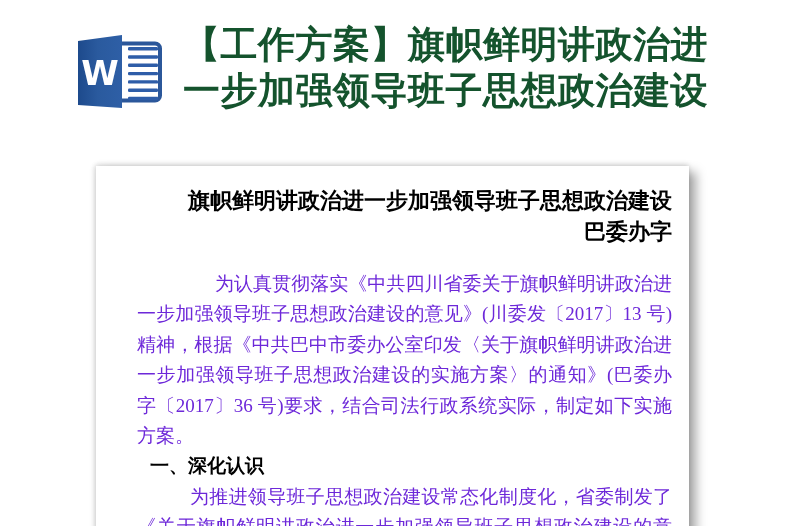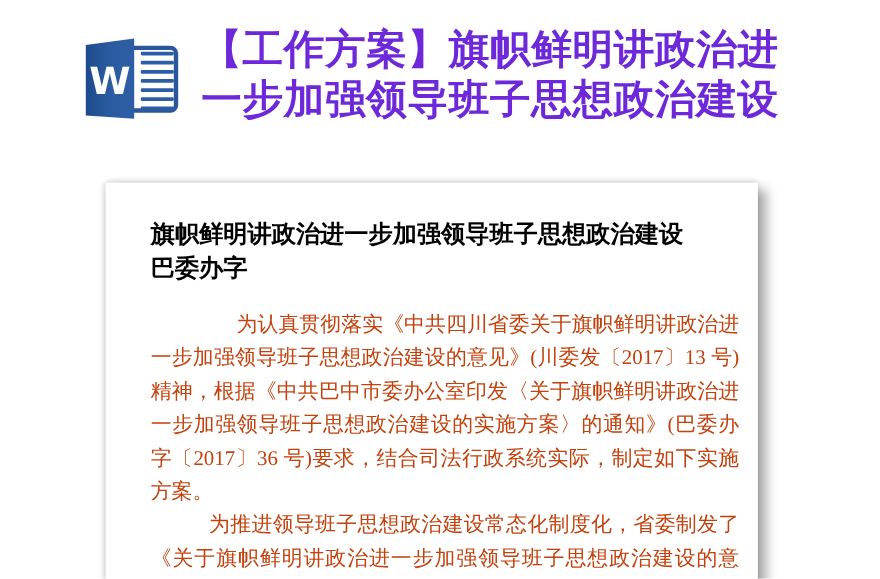--- a/index.html
+++ b/index.html
@@ -17,49 +17,49 @@
   .header-icon {
     position: absolute; left: 75px; top: 30px;
     width: 90px; height: 80px;
   }
   .header-title {
     position: absolute; left: 183px; top: 22px;
     width: 540px;
     margin: 0;
     font-size: 37px; line-height: 46px;
     font-weight: 700;
-    color: #6d28d9;
+    color: #14532d;
     letter-spacing: 0.5px;
     font-family: "Liberation Sans", "DejaVu Sans", sans-serif;
   }
 
   
   .page {
     position: absolute; left: 96px; top: 166px;
     width: 593px; height: 490px;
     background: #ffffff;
     padding: 13px 17px 0 41px;
     box-shadow:
       -2px 0 5px rgba(0,0,0,0.10),
       0 -2px 5px rgba(0,0,0,0.10),
       7px 6px 10px rgba(0,0,0,0.35);
   }
   .doc-title {
     font-family: "Liberation Serif", "DejaVu Serif", serif;
     font-weight: 700;
     font-size: 22px; line-height: 31px;
-    text-align: left;
+    text-align: right;
     color: #000;
-    margin: 18px 0 22px 0;
+    margin: 6px 0 22px 0;
   }
   .para {
     font-family: "Liberation Serif", "DejaVu Serif", serif;
     font-size: 19px; line-height: 30.4px;
     text-align: justify;
-    color: #c2410c;
+    color: #6d28d9;
     margin: 0;
   }
   .para1 { text-indent: 78px; }
   .para2 { text-indent: 53px; }
   .section-heading {
     font-family: "Liberation Sans", "DejaVu Sans", sans-serif;
     font-size: 19px; line-height: 30.4px;
     font-weight: 700;
     color: #000;
     margin: 0;
@@ -102,17 +102,18 @@
 
   <div class="page">
 
     <div class="doc-title">
       <div>旗帜鲜明讲政治进一步加强领导班子思想政治建设</div>
       <div>巴委办字</div>
     </div>
 
     <p class="para para1">为认真贯彻落实《中共四川省委关于旗帜鲜明讲政治进一步加强领导班子思想政治建设的意见》(川委发〔2017〕13 号)精神，根据《中共巴中市委办公室印发〈关于旗帜鲜明讲政治进一步加强领导班子思想政治建设的实施方案〉的通知》(巴委办字〔2017〕36 号)要求，结合司法行政系统实际，制定如下实施方案。</p>
 
+    <h2 class="section-heading">一、深化认识</h2>
 
     <p class="para para2">为推进领导班子思想政治建设常态化制度化，省委制发了《关于旗帜鲜明讲政治进一步加强领导班子思想政治建设的意见》，着力在强化政治引领、提高执政能力、坚决刷新吏治、培育新风正气、反腐</p>
 
   </div>
 </div>
 
 </body></html>

